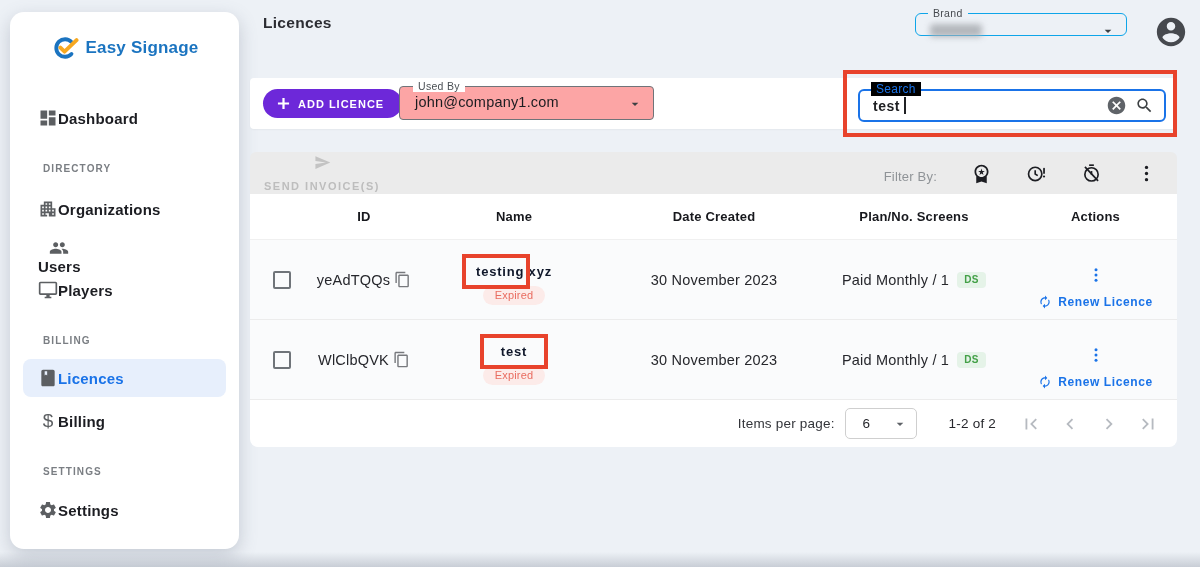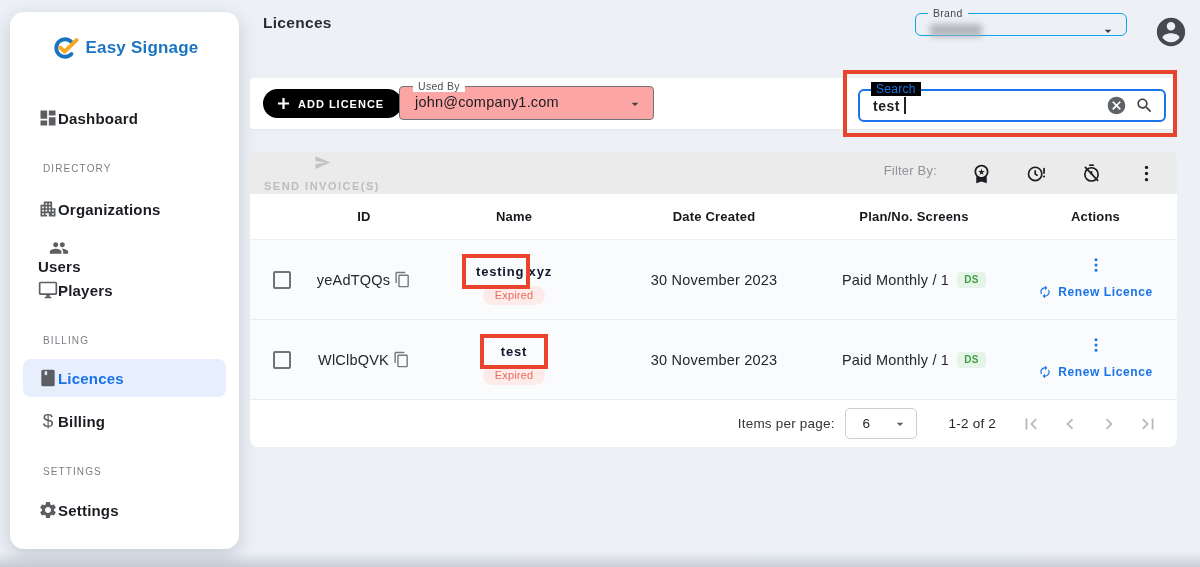--- a/index.html
+++ b/index.html
@@ -10,39 +10,39 @@
     background:linear-gradient(to bottom, rgba(90,100,118,0), rgba(90,100,118,.25)); pointer-events:none; }
 
   
   .sidebar { position:absolute; left:10px; top:12px; width:229px; height:537px; background:#fff;
     border-radius:14px; box-shadow:0 6px 18px rgba(100,110,130,.30); }
   .logo { position:absolute; top:24px; left:0; width:100%; display:flex; justify-content:center; align-items:center; gap:7px; }
   .logo-text { font-size:17px; font-weight:700; color:#1b74c0; letter-spacing:.2px; }
   .nav-item { position:absolute; left:28px; display:flex; align-items:center; height:24px; cursor:pointer; }
   .nav-item svg { width:20px; height:20px; fill:#5c5f62; flex:none; }
   .nav-item .lbl { font-size:15px; font-weight:600; color:#1c1d22; letter-spacing:.2px; }
-  .nav-section { position:absolute; left:33px; font-size:10px; font-weight:400; color:#7a7e83; letter-spacing:1.1px; }
+  .nav-section { position:absolute; left:33px; font-size:10px; font-weight:700; color:#7a7e83; letter-spacing:1.1px; }
   .active-pill { position:absolute; left:13px; width:203px; top:347px; height:38px; background:#e7effc; border-radius:8px; cursor:pointer; }
   .active-pill .nav-item { position:absolute; left:15px; top:7px; }
   .active-pill .lbl { color:#1a73e8; }
 
   
   .page-title { position:absolute; left:263px; top:14px; font-size:15.5px; font-weight:600; color:#2c2d33; letter-spacing:.3px; }
   .brand-select { position:absolute; left:915px; top:13px; width:212px; height:23px; border:1px solid #0ea5e9;
     border-radius:6px; cursor:pointer; }
   .brand-select .flabel { position:absolute; top:-7px; left:12px; font-size:10.5px; color:#45494e; background:#edf1f6; padding:0 5px; letter-spacing:.3px; }
   .brand-blur { position:absolute; left:14px; top:10px; width:52px; height:13px; background:#a9adb2; border-radius:3px; filter:blur(3px); opacity:.85; }
   .brand-select .caret { position:absolute; right:10px; top:9px; width:16px; height:16px; fill:#3c4043; }
   .avatar-btn { position:absolute; left:1154px; top:15px; width:34px; height:34px; cursor:pointer; }
   .avatar-btn svg { width:34px; height:34px; fill:#46494e; }
 
   
   .toolbar { position:absolute; left:250px; top:78px; width:927px; height:51px; background:#fff; border-radius:4px;
     box-shadow:0 1px 2px rgba(0,0,0,.04); }
-  .add-btn { position:absolute; left:13px; top:11px; height:29px; padding:0 18px 0 14px; background:#000000; border:none;
+  .add-btn { position:absolute; left:13px; top:11px; height:29px; padding:0 18px 0 14px; background:#6d28d9; border:none;
     border-radius:15px; color:#fff; display:flex; align-items:center; gap:8px; cursor:pointer; }
   .add-btn svg { width:13px; height:13px; stroke:#fff; stroke-width:2.4; }
   .add-btn .txt { font-size:11px; font-weight:700; letter-spacing:1px; }
   .usedby { position:absolute; left:149px; top:8px; width:255px; height:34px; border:1px solid #6f7479; border-radius:4px;
     background:#fca5a5; cursor:pointer; }
   .usedby .flabel { position:absolute; top:-7px; left:13px; font-size:10.5px; color:#4a4f54; background:#fff; padding:0 5px; letter-spacing:.3px; }
   .usedby .val { position:absolute; left:15px; top:7px; font-size:14.5px; color:#1b1c20; letter-spacing:.2px; }
   .usedby .caret { position:absolute; right:10px; top:9px; width:16px; height:16px; fill:#3c4043; }
 
   
@@ -58,21 +58,21 @@
   .clear-btn svg { width:21px; height:21px; fill:#5f6368; }
   .search-icon-btn { position:absolute; right:10px; top:5px; width:19px; height:19px; cursor:pointer; }
   .search-icon-btn svg { width:19px; height:19px; fill:#3c4043; }
 
   
   .bulkbar { position:absolute; left:250px; top:152px; width:927px; height:42px; background:#ebebeb; border-radius:6px 6px 0 0;
     display:flex; align-items:center; padding:0 20px 0 14px; }
   .send-btn { display:flex; align-items:center; gap:9px; background:none; border:none; cursor:default;flex-direction:column; }
   .send-btn svg { width:17px; height:17px; fill:#c3c3c3; }
   .send-btn .txt { font-size:11px; font-weight:700; letter-spacing:1.5px; color:#bdbdbd; }
-  .filter-group { margin-left:auto; display:flex; align-items:flex-start; gap:34px; }
+  .filter-group { margin-left:auto; display:flex; align-items:flex-end; gap:34px; }
   .filter-label { font-size:13px; color:#8f9397; letter-spacing:.2px; }
   .icon-btn { width:21px; height:21px; border:none; background:none; cursor:pointer; padding:0; }
   .icon-btn svg { width:21px; height:21px; }
 
   
   .table-card { position:absolute; left:250px; top:194px; width:927px; height:253px; background:#fff; border-radius:0 0 8px 8px; }
   .tgrid { display:grid; grid-template-columns:64px 100px 200px 200px 200px 163px; }
   .thead { height:46px; border-bottom:1px solid #f0f0f0; }
   .th { display:flex; align-items:center; justify-content:center; font-size:13px; font-weight:700; color:#17181d; letter-spacing:.2px; }
   .trow { height:80px; background:#fafbfc; border-bottom:1px solid #ececec; position:relative; }
@@ -82,21 +82,21 @@
   .copy-btn { width:17px; height:17px; border:none; background:none; padding:0; cursor:pointer; }
   .copy-btn svg { width:17px; height:17px; fill:#77797d; }
   .name-cell { flex-direction:column; justify-content:flex-start; padding-top:24px; position:relative; }
   .name-link { font-size:13px; font-weight:700; color:#0f172a; letter-spacing:.8px; cursor:pointer; text-decoration:none; }
   .status-badge { margin-top:7px; padding:3px 12px 4px; border-radius:11px; background:#fcebe9; color:#e96c60; font-size:11px; letter-spacing:.2px; }
   .name-annot { position:absolute; border:4px solid #e8432c; width:68px; height:35px; top:14px; z-index:4; pointer-events:none; }
   .annot-r0 { left:calc(50% - 52px); }
   .annot-r1 { left:calc(50% - 34px); }
   .plan-cell { gap:8px; }
   .plan-tag { padding:2px 7px 3px; border-radius:4px; background:#e5f3e8; color:#43a047; font-size:10px; font-weight:700; letter-spacing:.5px; }
-  .actions-cell { flex-direction:column; justify-content:flex-start; padding-top:16px; gap:11px; }
+  .actions-cell { flex-direction:column; justify-content:center; padding-top:16px; gap:11px; }
   .kebab-blue { width:18px; height:18px; border:none; background:none; padding:0; cursor:pointer; }
   .kebab-blue svg { width:18px; height:18px; fill:#1a73e8; }
   .renew-link { display:flex; align-items:center; gap:6px; cursor:pointer; }
   .renew-link svg { width:14px; height:14px; fill:#1a73e8; }
   .renew-link .txt { font-size:12px; font-weight:700; color:#1a73e8; letter-spacing:.6px; }
 
   
   .tfoot { height:47px; display:flex; align-items:center; justify-content:flex-end; padding-right:18px; }
   .ipp-label { font-size:13.5px; color:#33353a; letter-spacing:.2px; }
   .ipp-select { width:72px; height:31px; border:1px solid #cfcfcf; border-radius:5px; margin:0 16px 0 10px; position:relative; cursor:pointer; background:#fff; }

